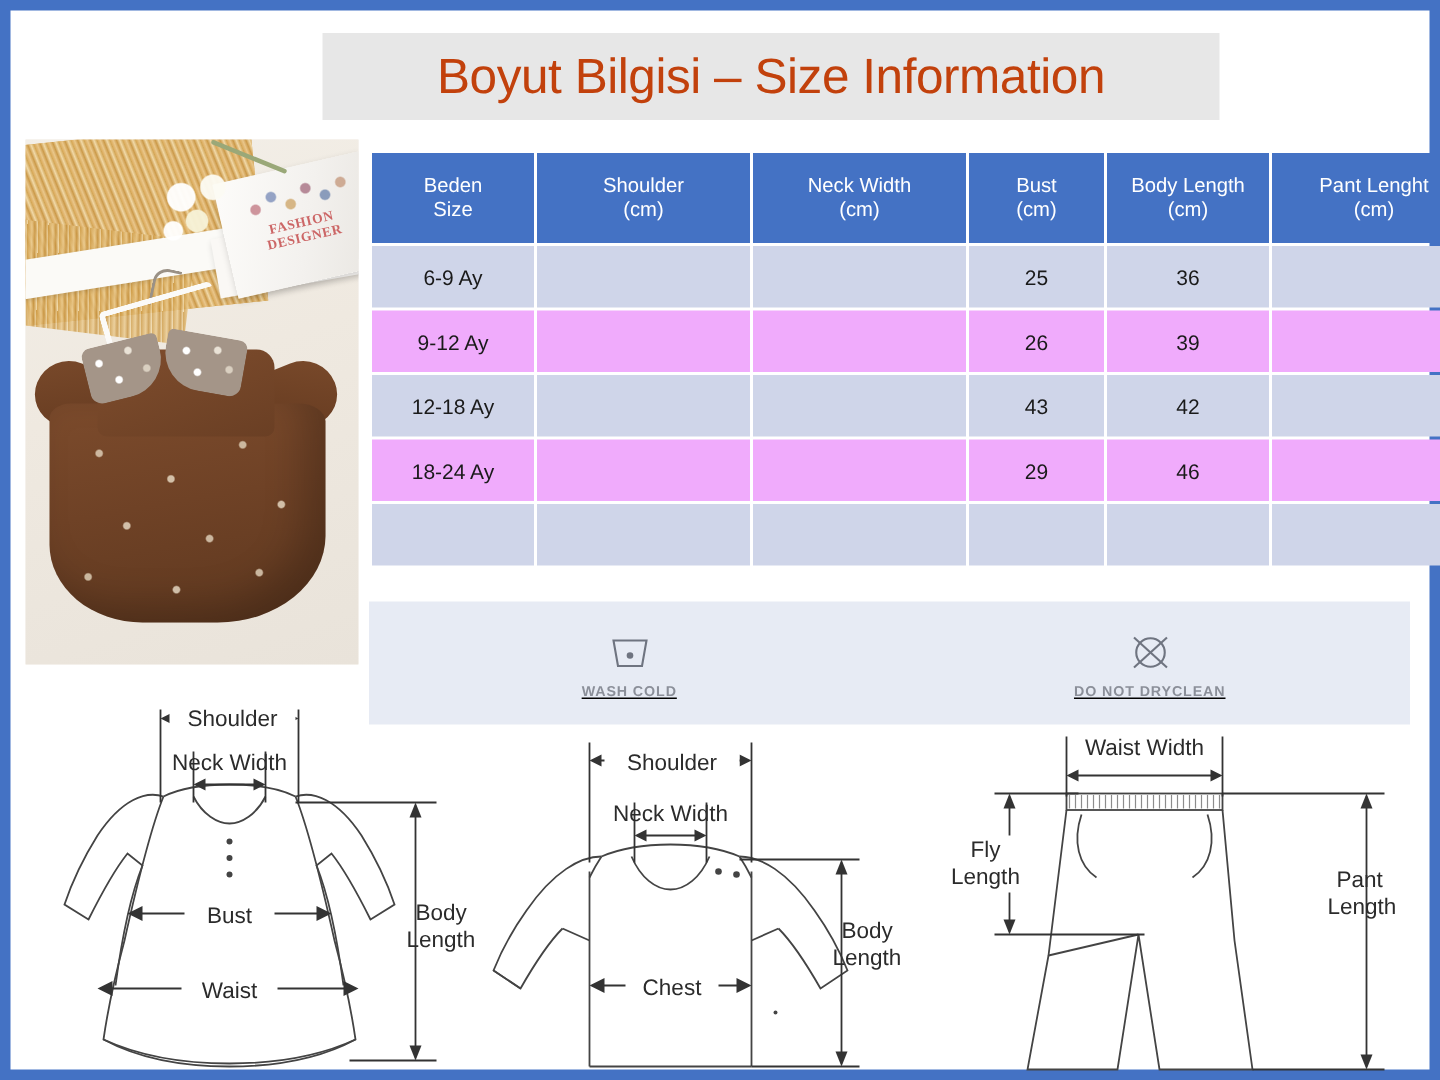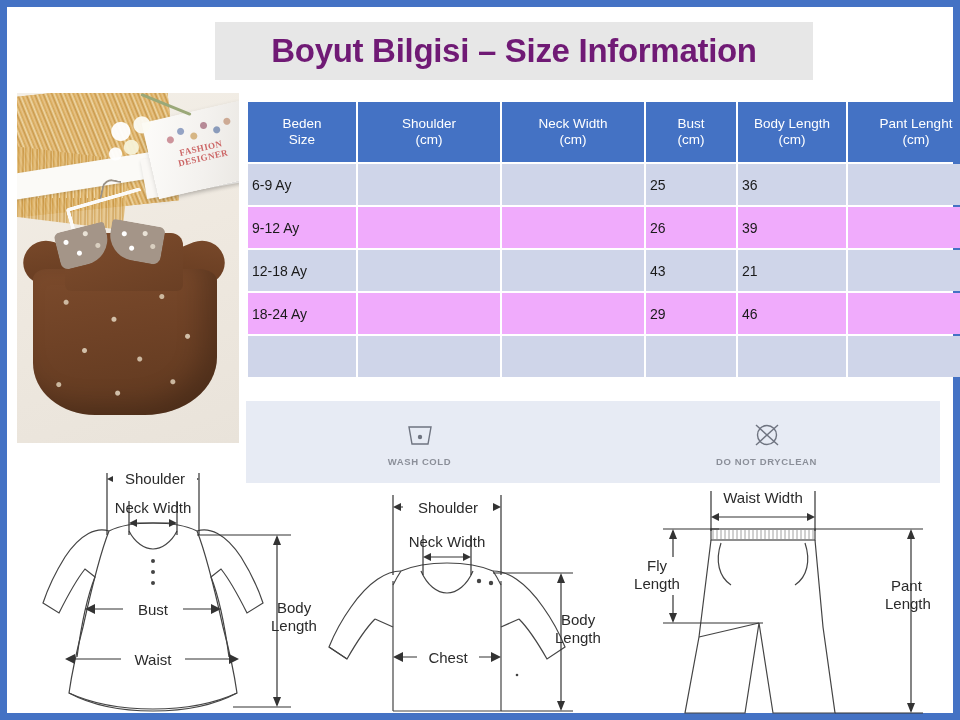--- a/index.html
+++ b/index.html
@@ -17,21 +17,21 @@
     background:#ffffff;
   }
 
   
   #title-bar{
     position:absolute;left:208px;top:15px;width:598px;height:58px;
     background:#E7E7E7;
     display:flex;align-items:center;justify-content:center;
   }
   #title-text{
-    font-size:33px;font-weight:700;color:#701a75;
+    font-size:33px;font-weight:400;color:#c2410c;
     letter-spacing:-0.3px;white-space:nowrap;
   }
 
   
   #photo{
     position:absolute;left:10px;top:86px;width:222px;height:350px;
     overflow:hidden;background:#EFEAE2;
   }
   .ph-layer{position:absolute;}
   #ph-bg{left:0;top:0;width:222px;height:350px;
@@ -128,31 +128,31 @@
     table-layout:fixed;
   }
   #size-table th{
     background:#4472C4;color:#ffffff;
     font-size:13.5px;font-weight:400;line-height:16px;
     height:60px;vertical-align:middle;text-align:center;
     padding:0 2px;
   }
   #size-table td{
     height:41px;font-size:14px;color:#1a1a1a;
-    text-align:left;vertical-align:middle;padding:0 4px;
+    text-align:center;vertical-align:middle;padding:0 4px;
   }
   #size-table tr.odd td{background:#CFD5E9;}
   #size-table tr.even td{background:#f0abfc;}
   #size-table td.sizecell{font-size:14px;color:#1a1a1a;}
 
   
   #care-band{
     position:absolute;left:239px;top:394px;width:694px;height:82px;
     background:#E7EBF4;
-    display:flex;align-items:center;justify-content:space-around;
+    display:flex;align-items:center;justify-content:space-around;text-decoration:underline;
   }
   .care-item{display:flex;flex-direction:column;align-items:center;width:120px;}
   .care-icon{height:34px;display:flex;align-items:center;justify-content:center;}
   .care-label{
     margin-top:4px;font-size:9.5px;letter-spacing:.6px;
     color:#8b8f99;font-weight:600;white-space:nowrap;
   }
 
   
   .diagram{position:absolute;}
@@ -245,21 +245,21 @@
         <td></td>
         <td>26</td>
         <td>39</td>
         <td></td>
       </tr>
       <tr class="odd">
         <td class="sizecell">12-18 Ay</td>
         <td></td>
         <td></td>
         <td>43</td>
-        <td>21</td>
+        <td>42</td>
         <td></td>
       </tr>
       <tr class="even">
         <td class="sizecell">18-24 Ay</td>
         <td></td>
         <td></td>
         <td>29</td>
         <td>46</td>
         <td></td>
       </tr>

